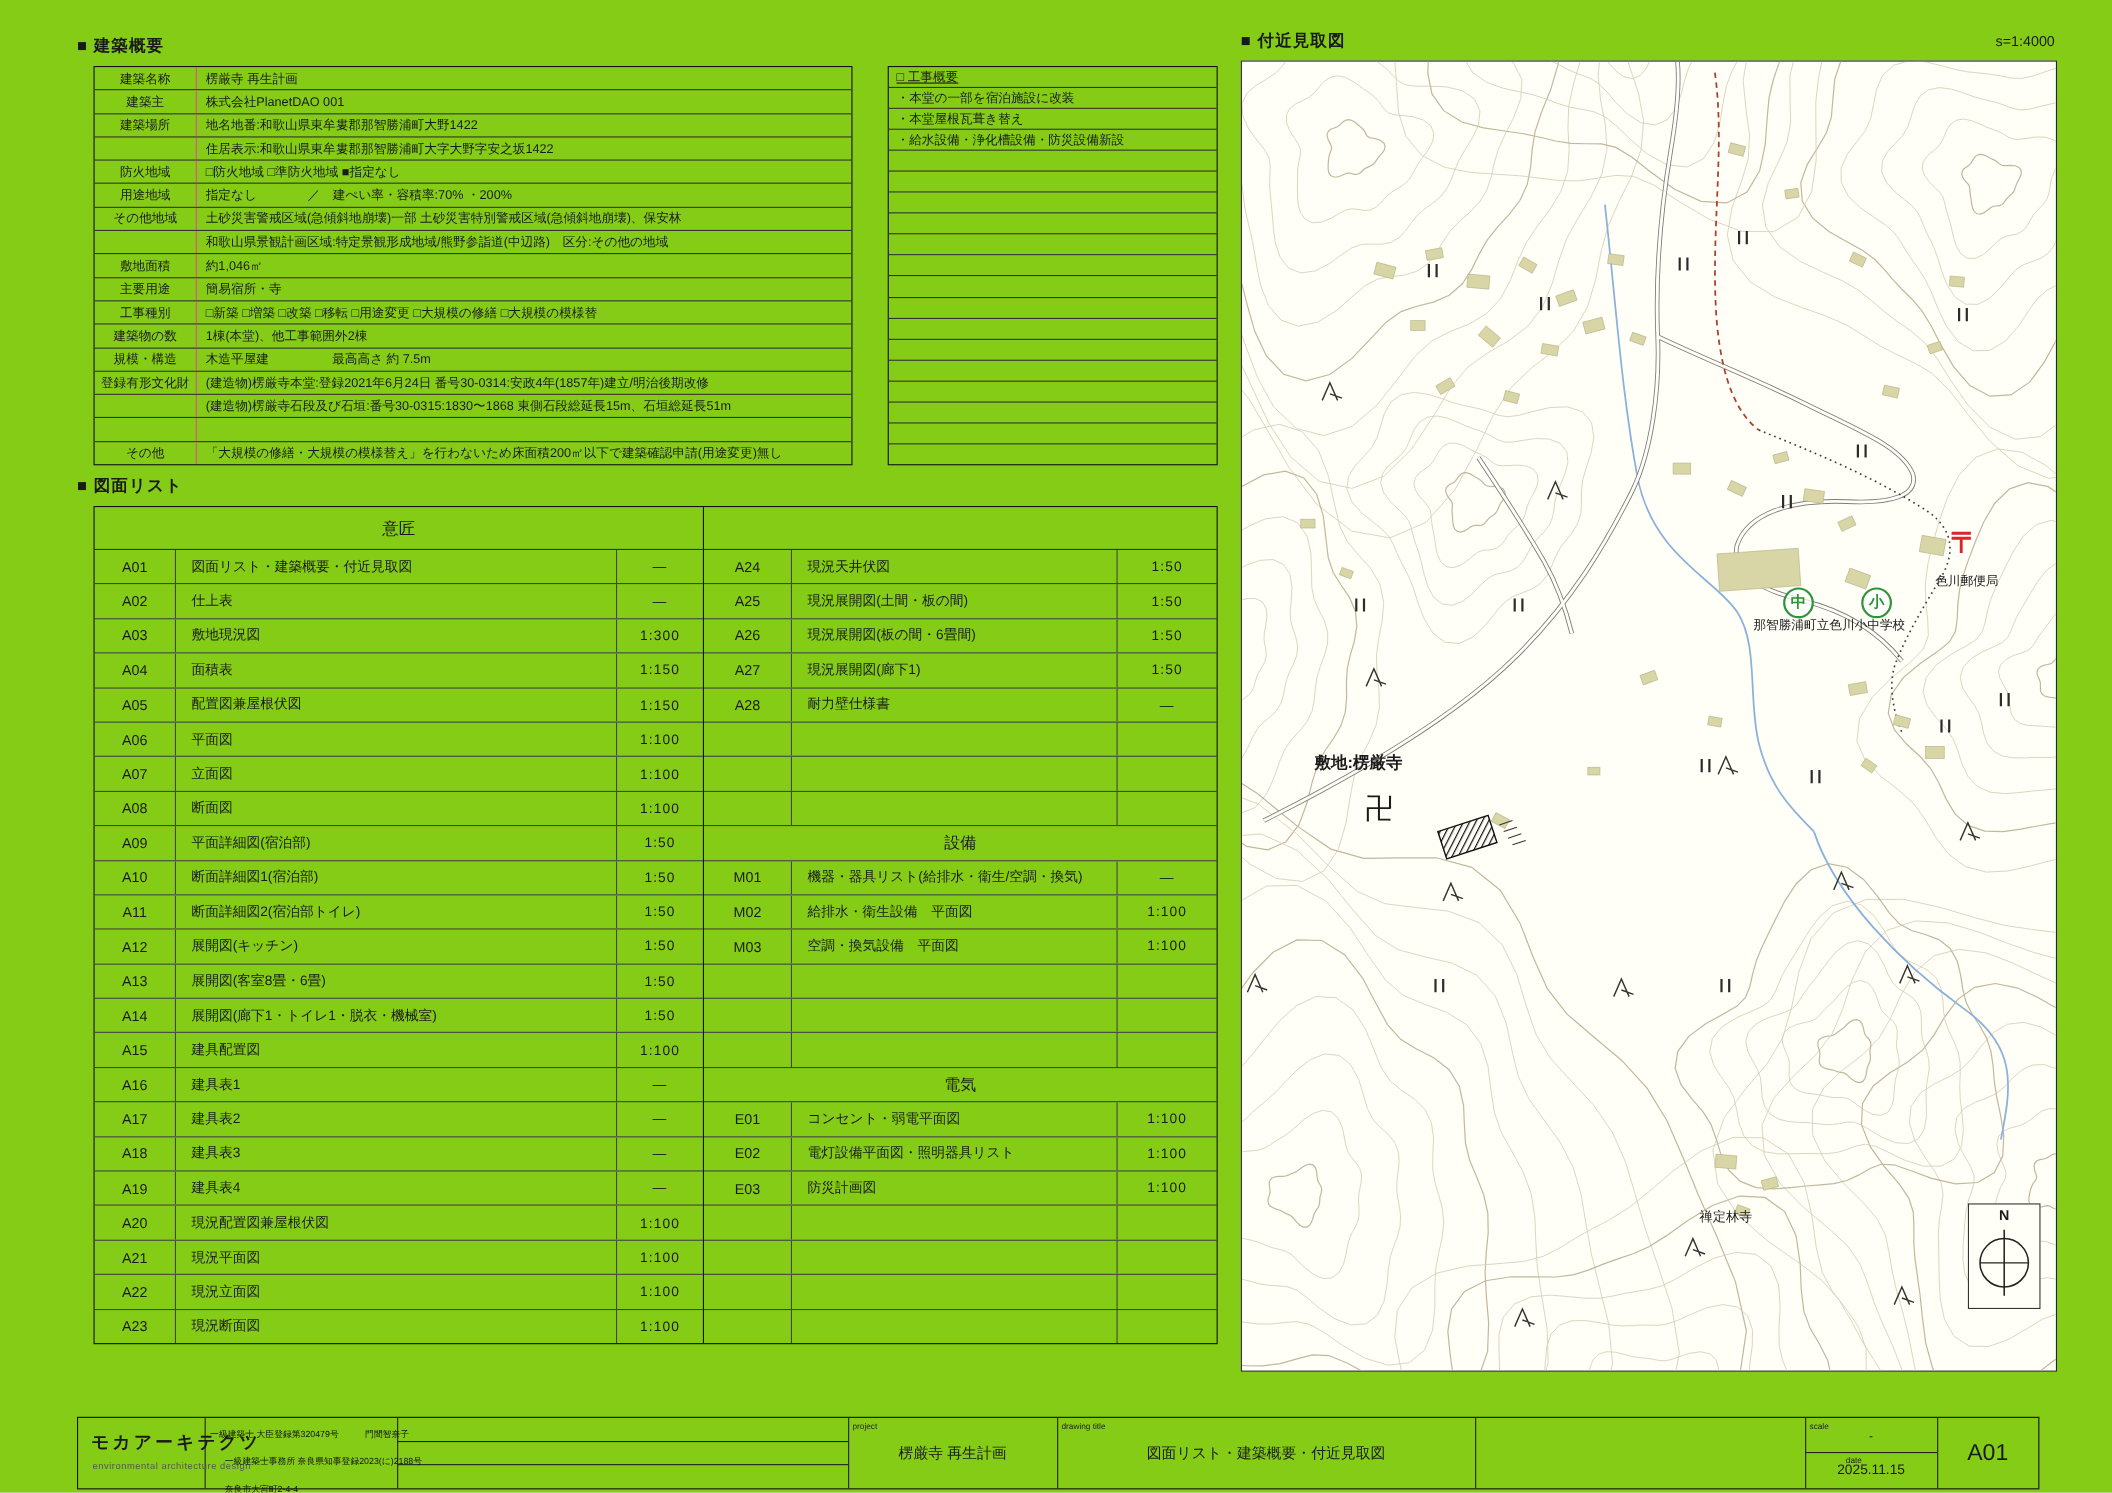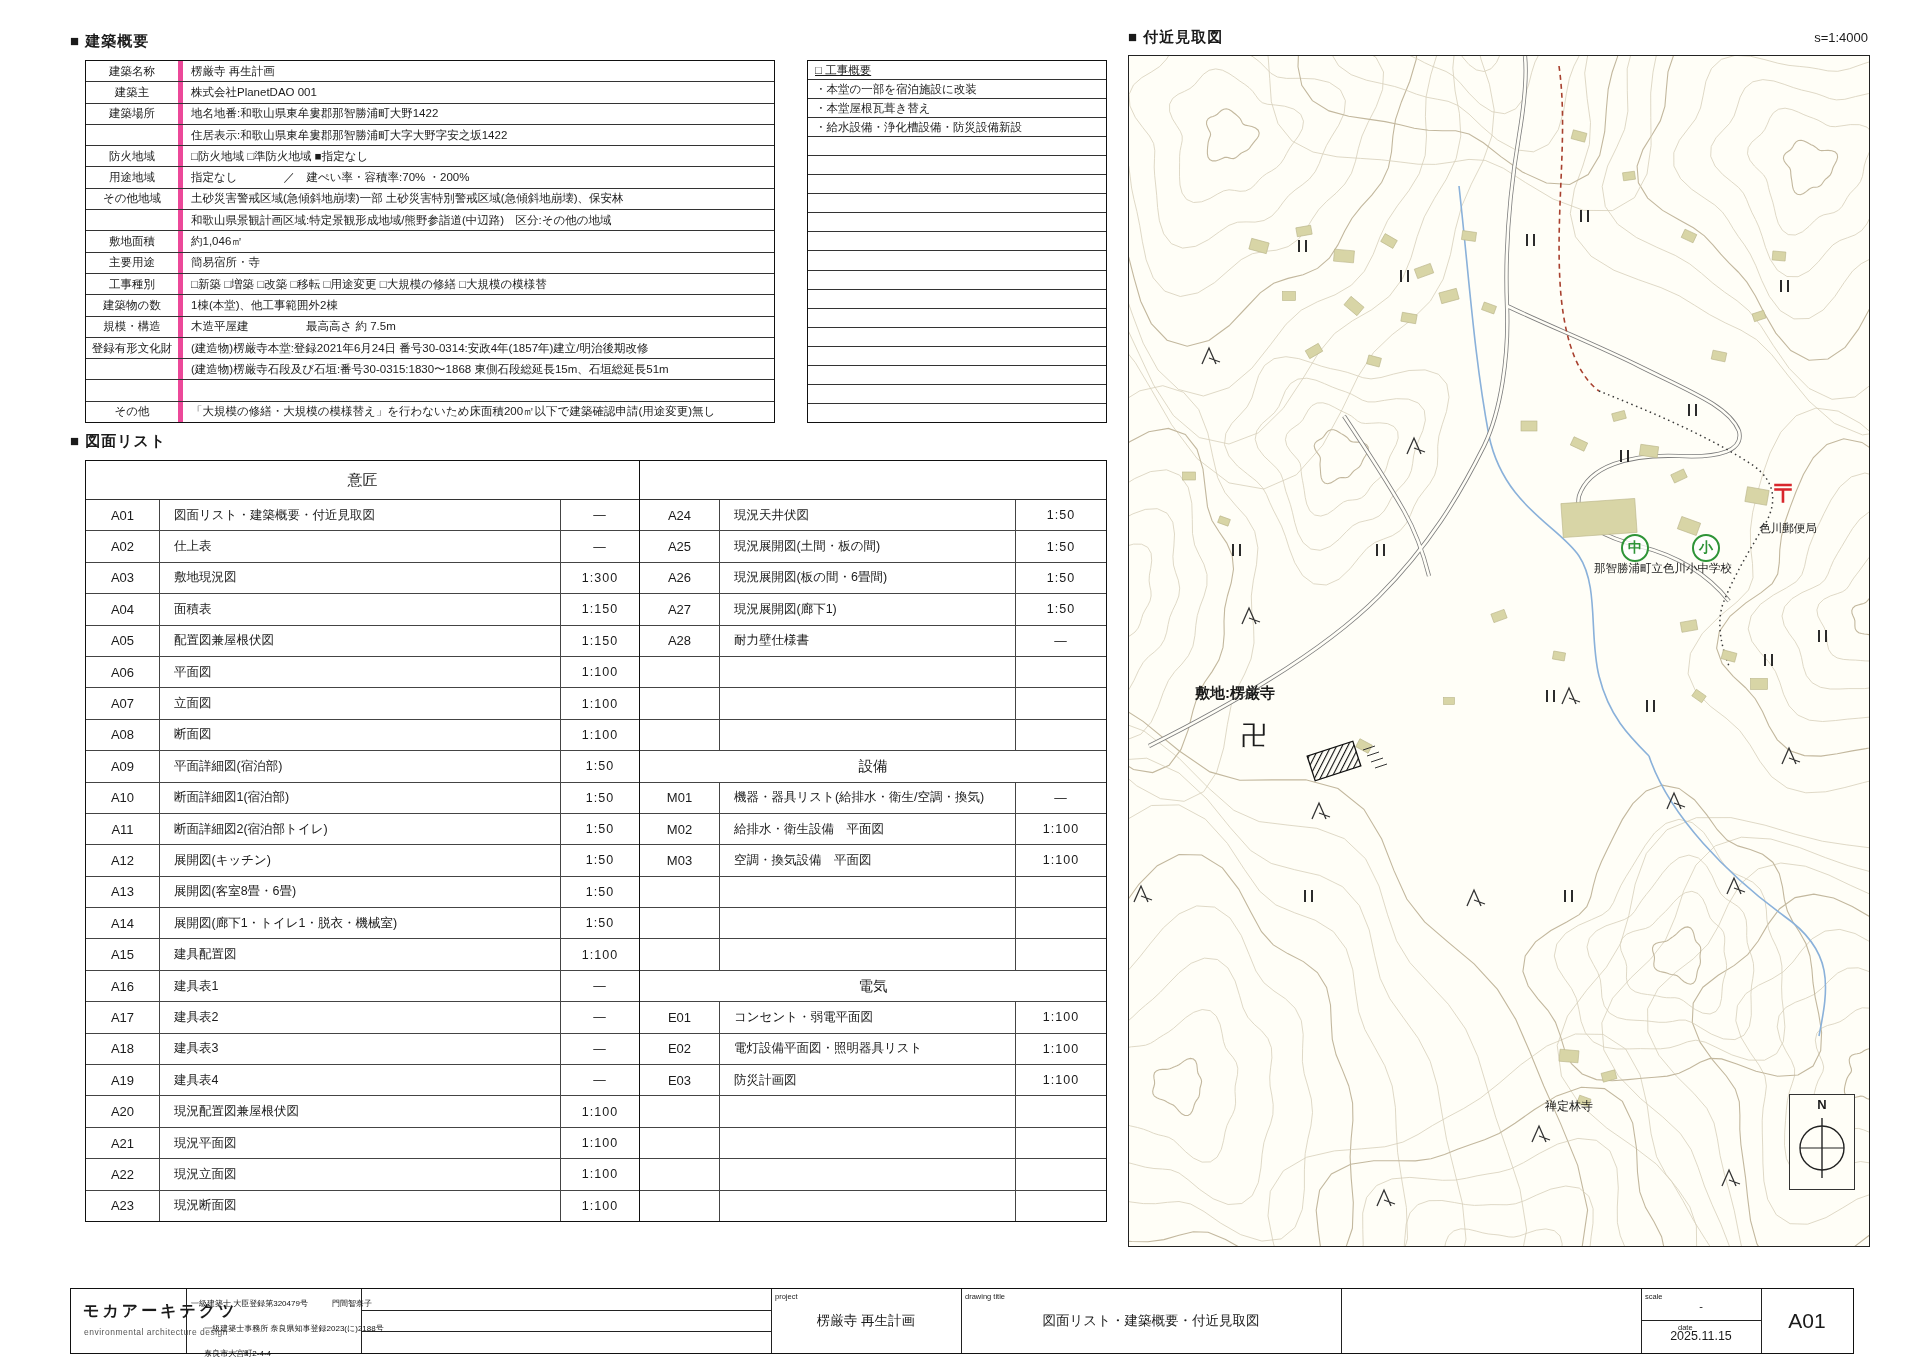--- a/index.html
+++ b/index.html
@@ -1,26 +1,26 @@
 <!DOCTYPE html>
 <html><head>
 <meta charset="utf-8">
 <style>
   html,body{margin:0;padding:0;background:#e8e8e8;}
-  .sheet{position:relative;width:1920px;height:1357px;background:#ffffff;
+  .sheet{position:relative;width:1920px;height:1357px;background:#84cc16;
          font-family:"Liberation Sans","DejaVu Sans",sans-serif;color:#1a1a1a;overflow:hidden;}
   .abs{position:absolute;}
   .sec-title{font-size:15px;font-weight:bold;letter-spacing:1px;}
 
   
   .ov-table{left:85px;top:60px;width:688px;height:361px;border:1.6px solid #111;
             display:flex;flex-direction:column;}
   .ov-row{flex:1;display:flex;border-top:1px solid #333;overflow:hidden;}
   .ov-row:first-child{border-top:none;}
-  .ov-label{width:92px;border-right:5px solid #ec4899;display:flex;align-items:center;
+  .ov-label{width:92px;border-right:1px solid #ec4899;display:flex;align-items:center;
             justify-content:center;font-size:11.5px;flex:none;}
   .ov-value{flex:1;display:flex;align-items:center;padding-left:8px;font-size:11.5px;white-space:nowrap;}
 
   
   .cb-box{left:807px;top:60px;width:298px;height:361px;border:1.6px solid #111;
           display:flex;flex-direction:column;}
   .cb-header{flex:1;display:flex;align-items:center;padding-left:7px;font-size:11.5px;text-decoration:underline;}
   .cb-row{flex:1;display:flex;align-items:center;padding-left:7px;font-size:11.5px;
           border-top:1px solid #333;white-space:nowrap;overflow:hidden;}
 

